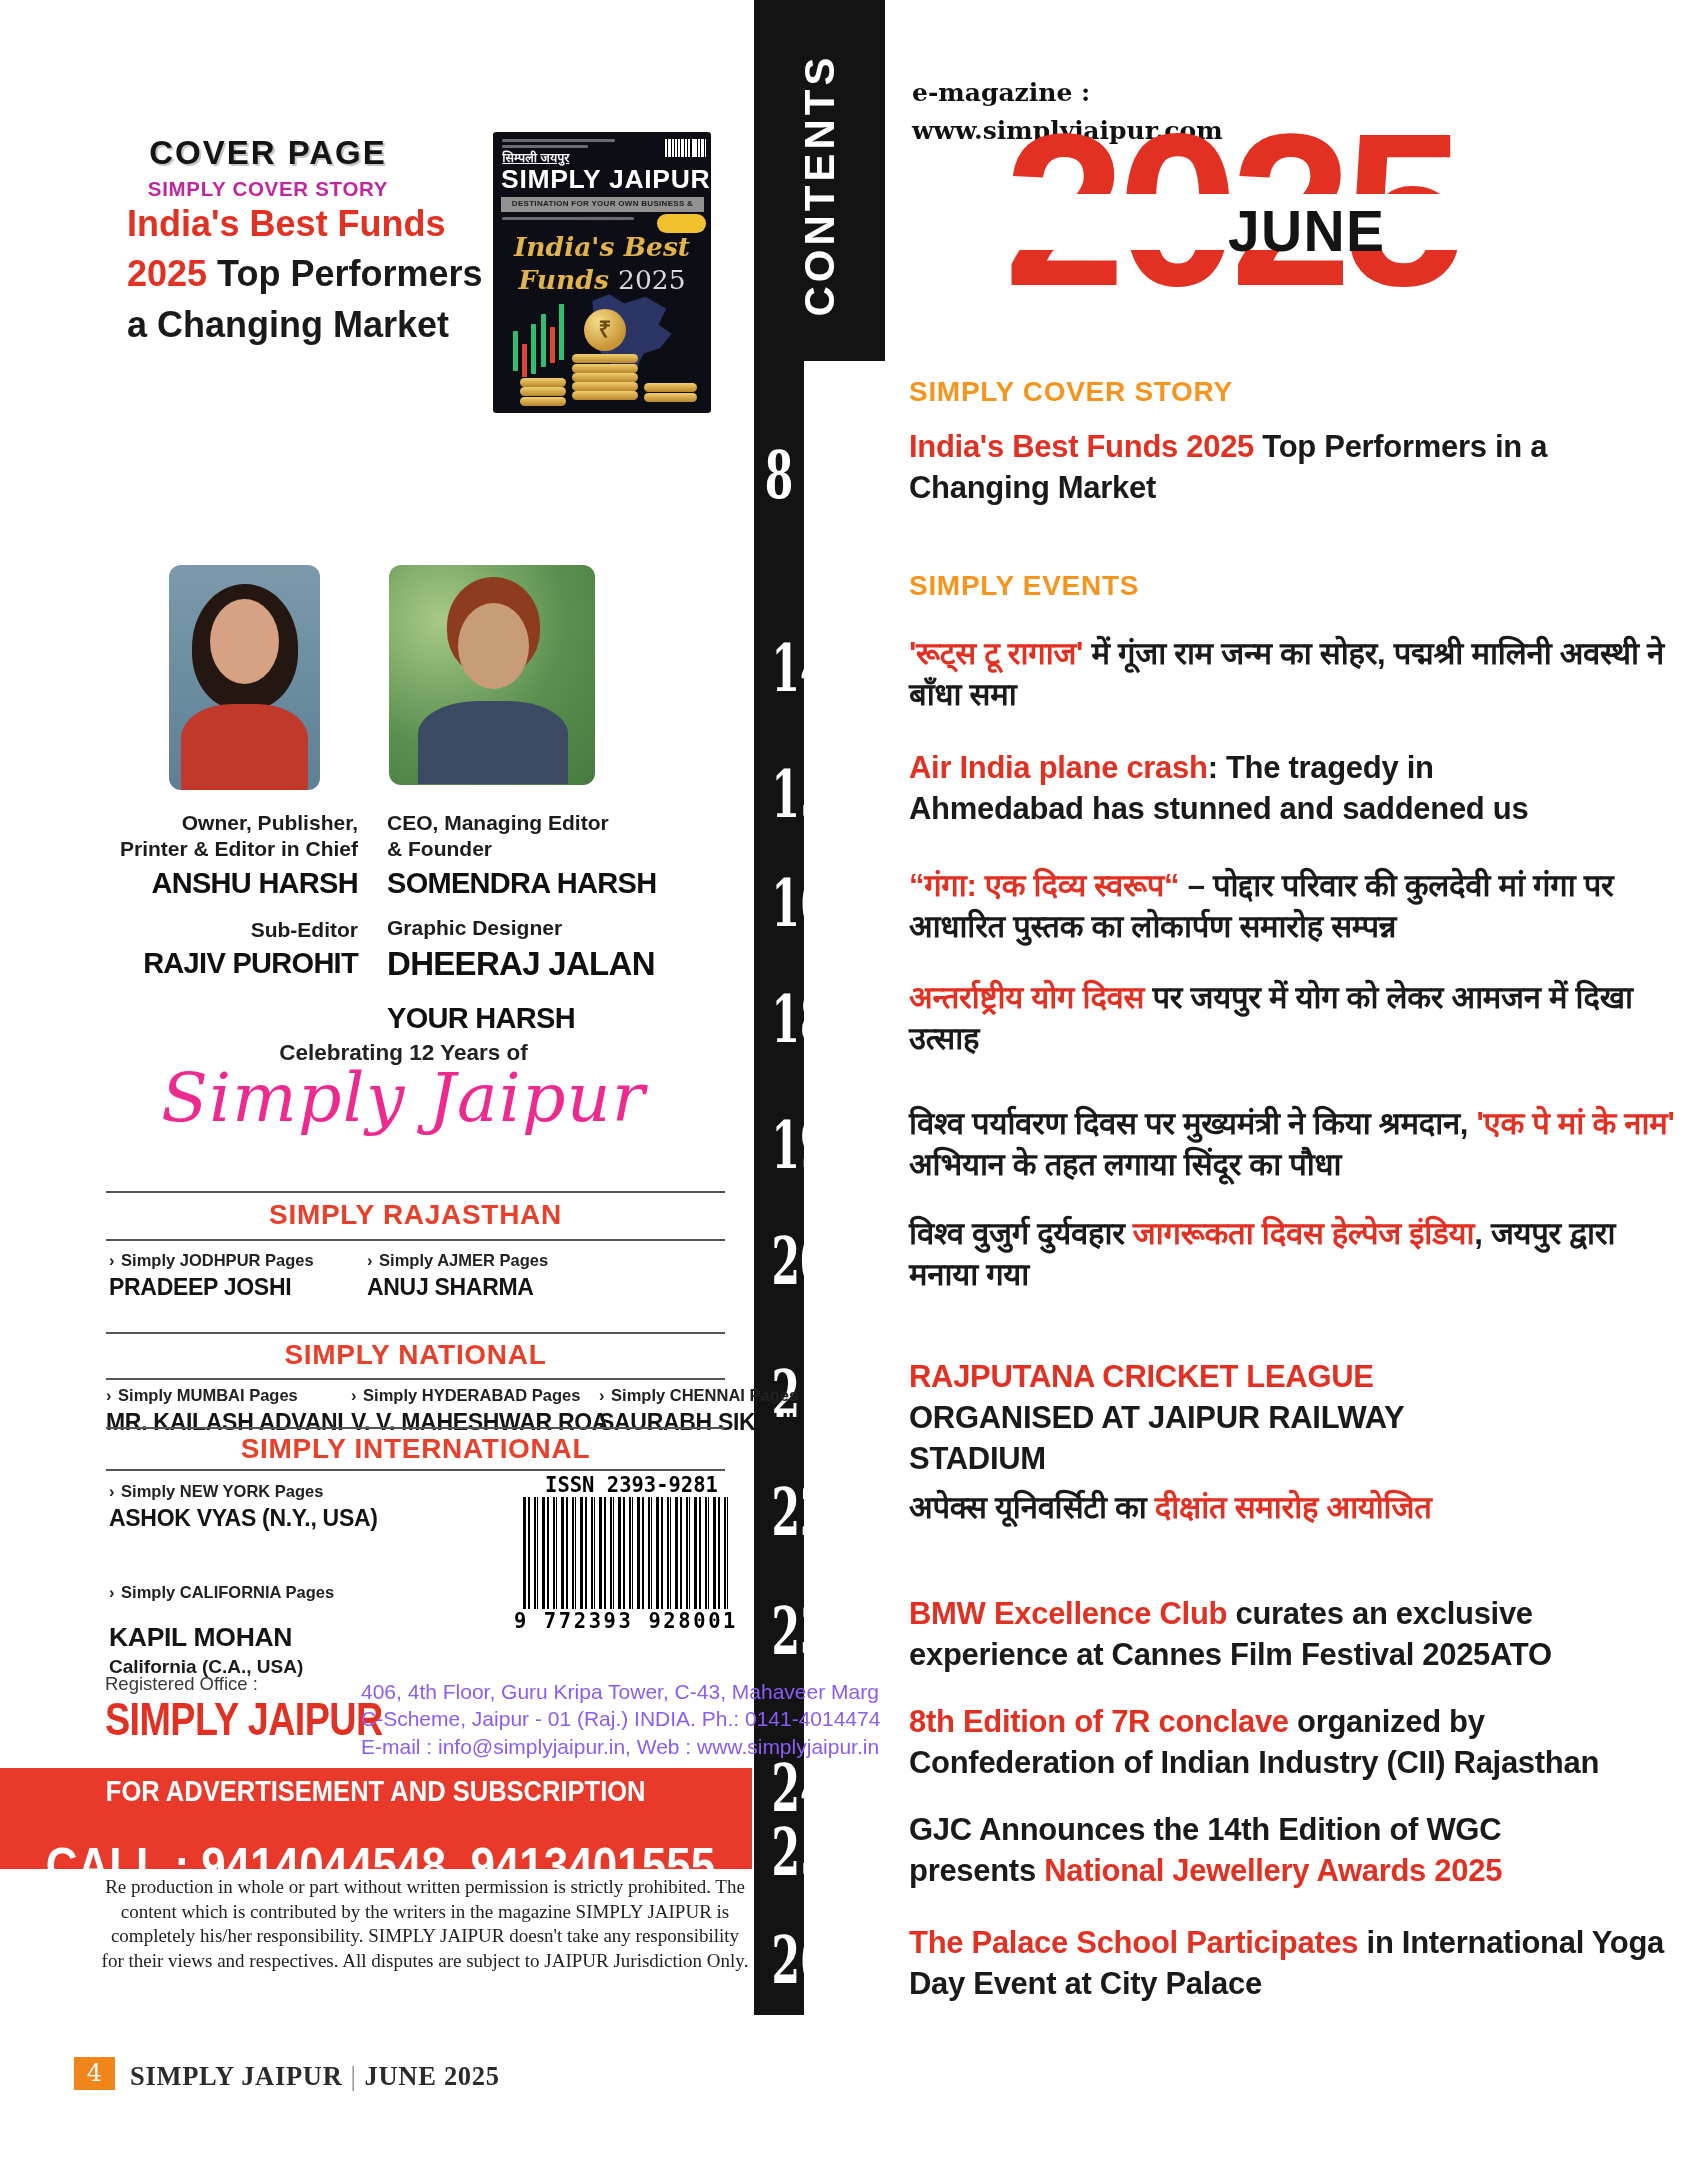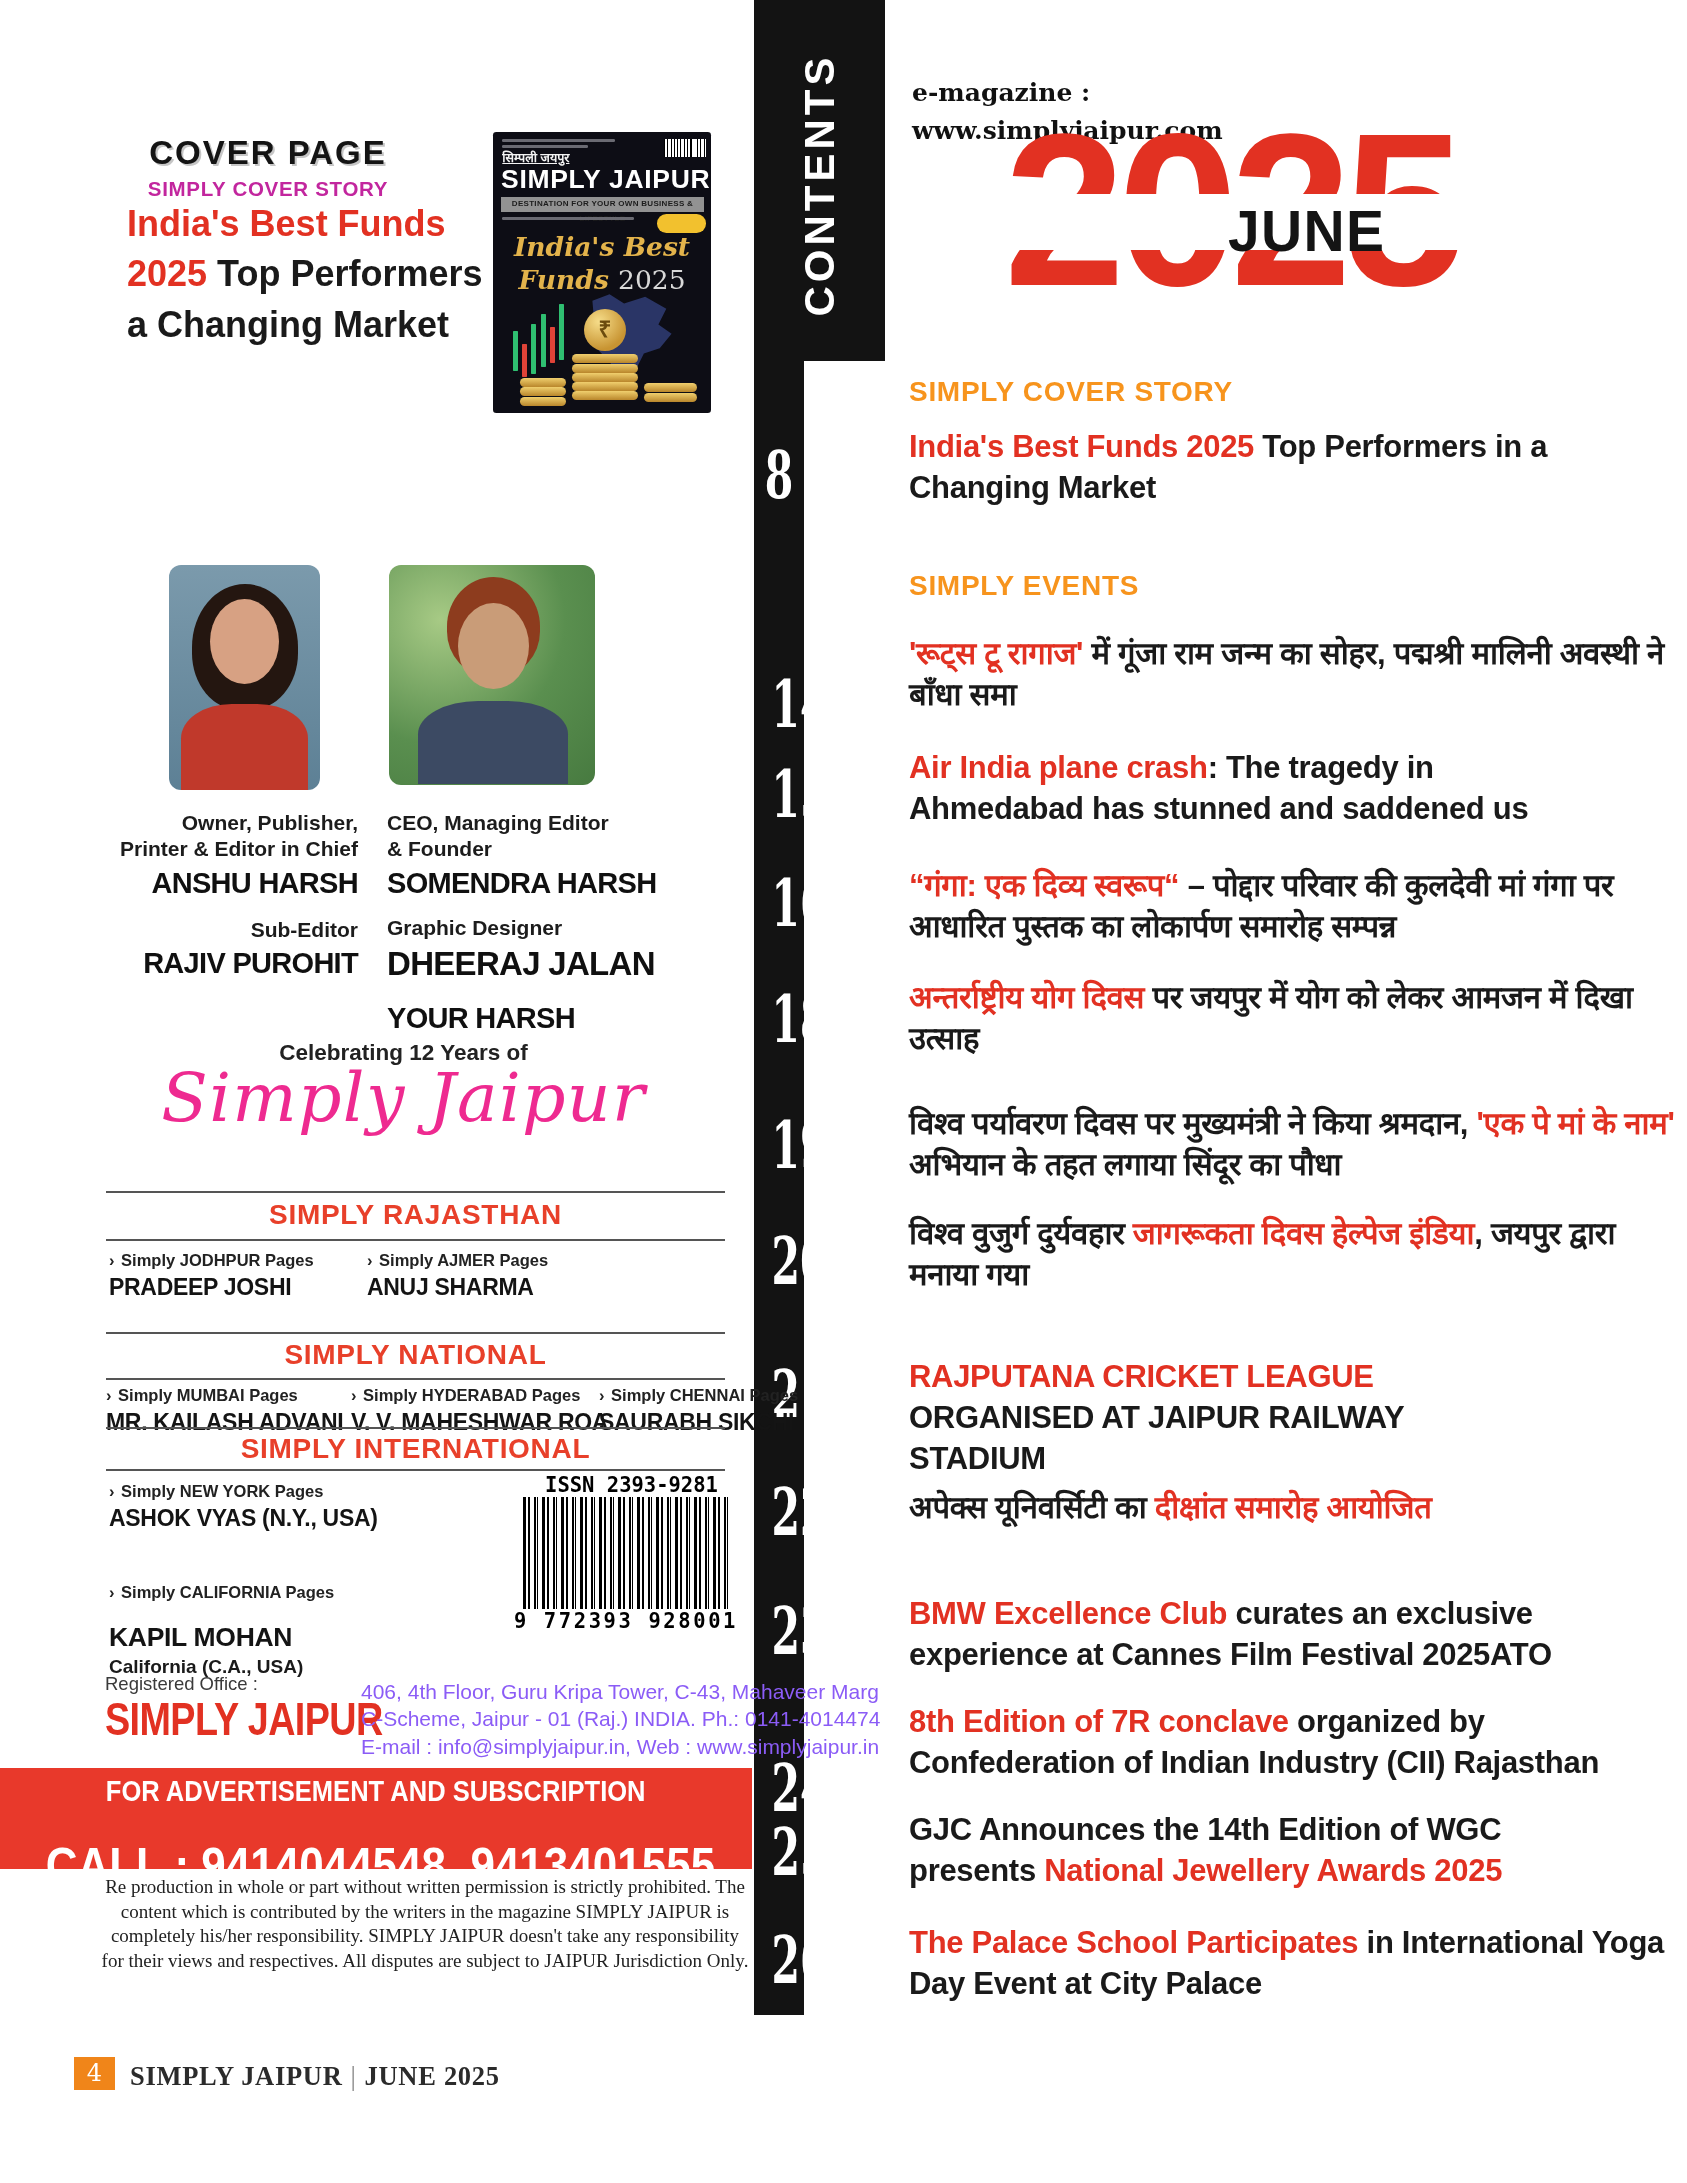--- a/index.html
+++ b/index.html
@@ -141,21 +141,21 @@
 
 <div id="page">
 
   <div class="abs bar-header"></div>
   <div class="abs bar-strip"></div>
   <div class="abs contents-title">
     <span>CONTENTS</span>
   </div>
 
   <div class="abs pagenum" style="top:442px"><span>8</span></div>
-  <div class="abs pagenum" style="top:671px"><span>14</span></div>
+  <div class="abs pagenum" style="top:635px"><span>14</span></div>
   <div class="abs pagenum" style="top:761px"><span>15</span></div>
   <div class="abs pagenum" style="top:870px"><span>16</span></div>
   <div class="abs pagenum" style="top:986px"><span>18</span></div>
   <div class="abs pagenum" style="top:1112px"><span>19</span></div>
   <div class="abs pagenum" style="top:1228px"><span>20</span></div>
   <div class="abs pagenum" style="top:1361px"><span>21</span></div>
   <div class="abs pagenum" style="top:1479px"><span>22</span></div>
   <div class="abs pagenum" style="top:1598px"><span>23</span></div>
   <div class="abs pagenum" style="top:1755px"><span>24</span></div>
   <div class="abs pagenum" style="top:1819px"><span>25</span></div>

